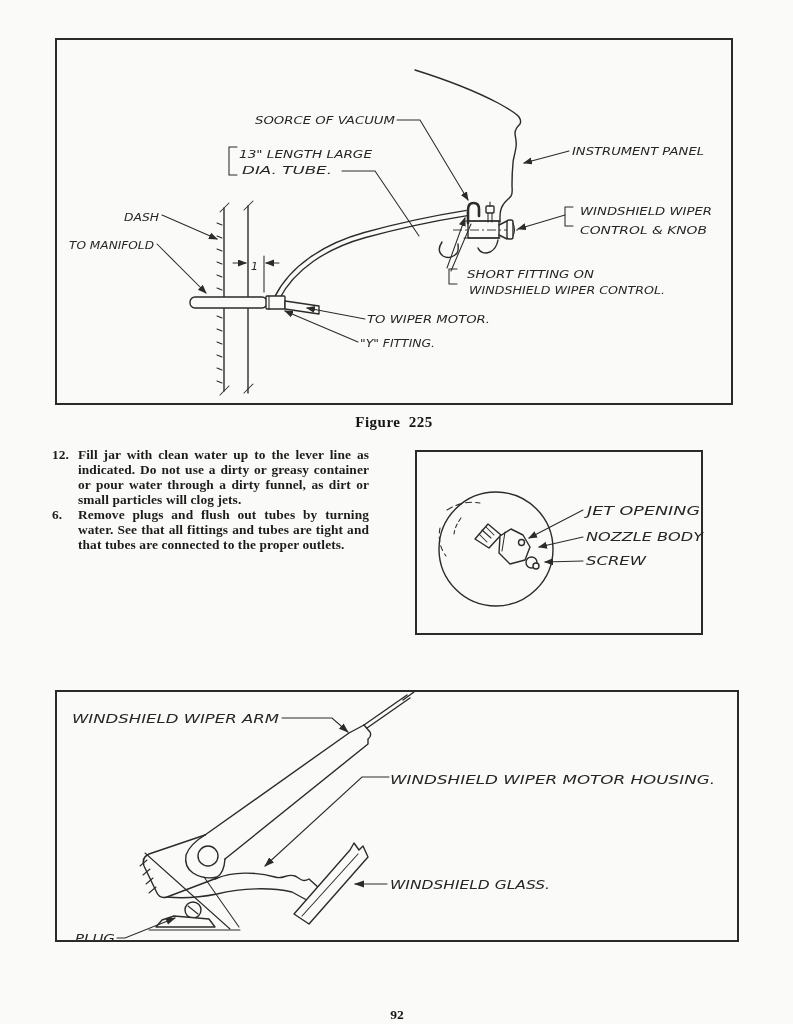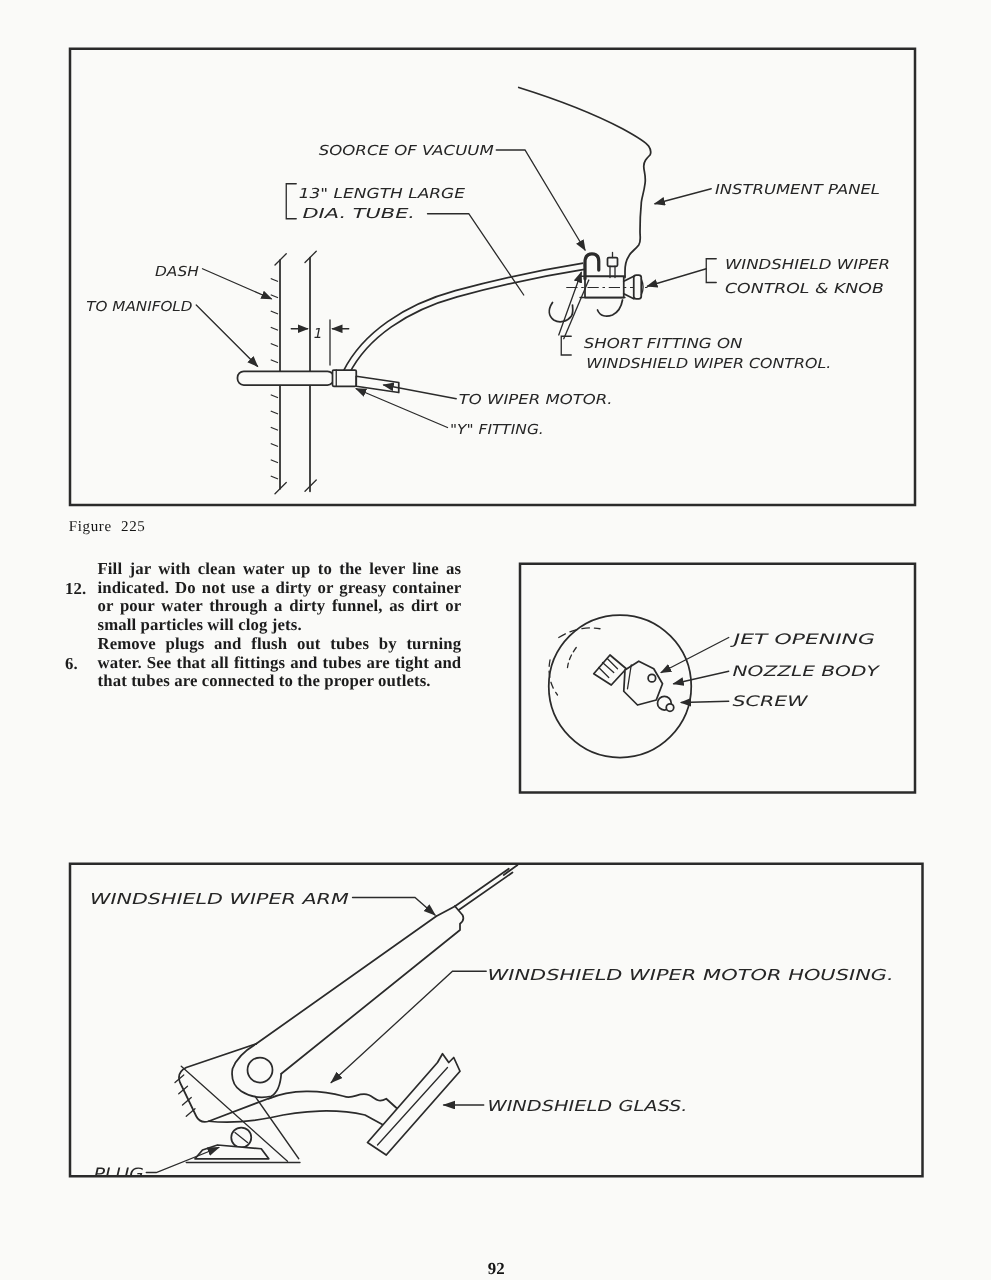--- a/index.html
+++ b/index.html
@@ -6,33 +6,33 @@
   .page{
     position:relative;width:793px;height:1024px;margin:0 auto;
     background:#fafaf8;overflow:hidden;
     font-family:"Liberation Serif",serif;color:#1c1c1c;
   }
   .figbox{
     position:absolute;box-sizing:border-box;border:2px solid #2a2a2a;background:#fafaf8;
   }
   .figbox svg{display:block;}
   .caption{
-    position:absolute;text-align:left;font-weight:normal;font-size:12px;
+    position:absolute;text-align:center;font-weight:bold;font-size:15px;
     font-family:"Liberation Serif",serif;color:#151515;letter-spacing:0.5px;word-spacing:4px;
   }
   .pagenum{
     position:absolute;text-align:center;font-weight:bold;font-size:13.5px;
     font-family:"Liberation Serif",serif;color:#151515;margin-top:44px;
   }
   .instructions{
     position:absolute;left:52px;top:447px;width:317px;
     font-size:13.4px;line-height:15px;font-weight:bold;letter-spacing:0.1px;
   }
   .instr-item{position:relative;padding-left:26px;}
-  .instr-item .num{position:absolute;left:0;top:16px;text-align:center;}
+  .instr-item .num{position:absolute;left:0;top:0;text-align:center;}
   .instr-item p{margin:0;text-align:justify;}
   
   .ln{stroke:#2b2b2b;stroke-width:1.4;fill:none;stroke-linecap:round;stroke-linejoin:round;}
   .lnthin{stroke:#2b2b2b;stroke-width:1.05;fill:none;stroke-linecap:round;}
   .wh{fill:#fafaf8;stroke:#2b2b2b;stroke-width:1.4;stroke-linejoin:round;}
   .hl{font-family:"DejaVu Sans",sans-serif;font-style:italic;fill:#262626;}
 </style>
 </head>
 <body>
 
@@ -133,21 +133,21 @@
     <div class="instr-item">
       <span class="num">12.</span>
       <p>Fill jar with clean water up to the lever line as indicated.  Do not use a dirty or greasy container or pour water through a dirty funnel, as dirt or small particles will clog jets.</p>
     </div>
     <div class="instr-item">
       <span class="num">6.</span>
       <p>Remove plugs and flush out tubes by turning water.  See that all fittings and tubes are tight and that tubes are connected to the proper outlets.</p>
     </div>
   </div>
 
-  <div class="figbox" style="left:415px;top:450px;width:318px;height:185px;">
+  <div class="figbox" style="left:415px;top:450px;width:288px;height:185px;">
     <svg width="314" height="181" viewBox="0 0 314 181">
       <defs>
         <marker id="ah227" markerWidth="10" markerHeight="8" refX="8" refY="3.5" orient="auto" markerUnits="userSpaceOnUse">
           <path d="M0,0 L9,3.5 L0,7 Z" fill="#2b2b2b"></path>
         </marker>
       </defs>
       <g>
         <circle cx="79" cy="97" r="57" class="ln"></circle>
       </g>
       <g>

